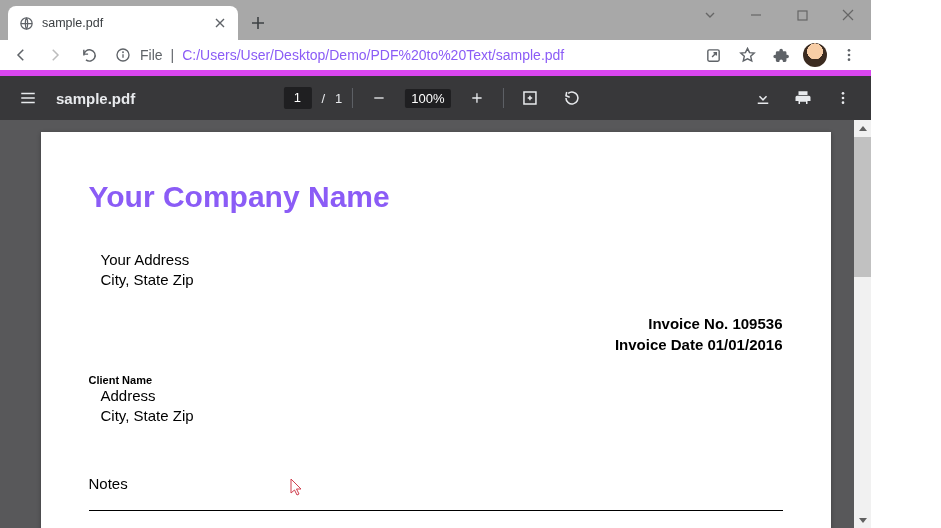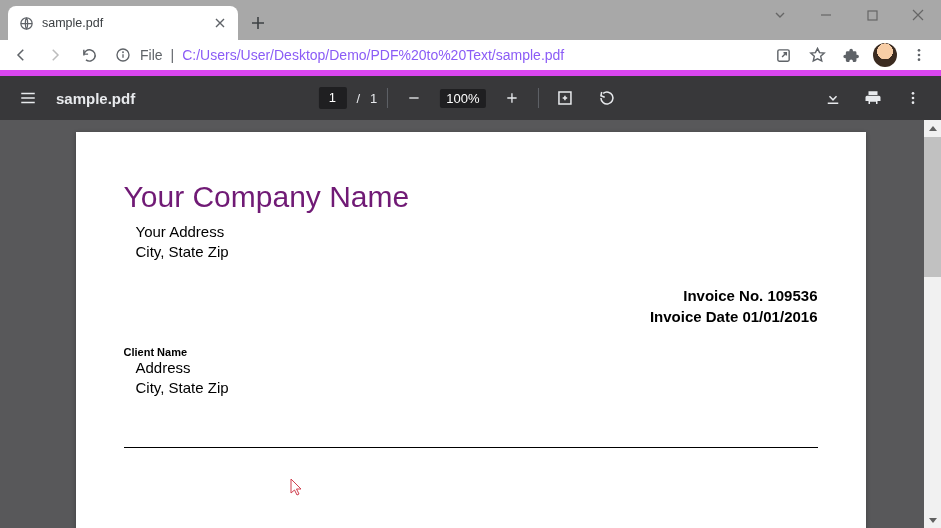--- a/index.html
+++ b/index.html
@@ -1,17 +1,17 @@
 <!DOCTYPE html>
 <html><head>
 <meta charset="utf-8">
 <style>
   * { box-sizing: border-box; margin: 0; padding: 0; }
   html, body { width: 941px; height: 528px; font-family: "Segoe UI", Arial, sans-serif; overflow: hidden; background: #fff; }
-  .window { width: 941px; height: 528px; display: flex; flex-direction: column; position: relative; }
+  .window { width: 871px; height: 528px; display: flex; flex-direction: column; position: relative; }
   
   .chrome-top { height: 40px; background: #a8a8a8; position: relative; display: flex; align-items: flex-end; padding-left: 8px; }
   .chrome-top .win-controls { position: absolute; right: 0; top: 0; display: flex; }
   .chrome-top .win-btn { width: 46px; height: 30px; display: flex; align-items: center; justify-content: center; }
   .tab { background: #fff; height: 34px; border-radius: 8px 8px 0 0; display: flex; align-items: center; padding: 0 10px; min-width: 230px; max-width: 230px; font-size: 12.5px; color: #3c4043; gap: 8px; }
   .tab .favicon { width: 16px; height: 16px; display: flex; align-items: center; justify-content: center; color: #5f6368; }
   .tab .title { flex: 1; overflow: hidden; white-space: nowrap; text-overflow: ellipsis; }
   .tab .close { width: 16px; height: 16px; display:flex; align-items:center; justify-content:center; color:#5f6368; border-radius:50%; }
   .newtab { width: 28px; height: 28px; margin-left: 6px; margin-bottom: 3px; display:flex; align-items:center; justify-content:center; color:#3c4043; border-radius:50%; }
 
@@ -36,21 +36,21 @@
   .page-box { background:#1f1f21; color:#fff; width:28px; height:22px; font-size:13px; text-align:center; border:none; border-radius:2px; line-height:22px; }
   .page-total { font-size:13px; color:#e8eaed; }
   .tb-sep { width:1px; height:20px; background:#5f6368; }
   .zoom-box { background:#1f1f21; color:#fff; padding:2px 6px; font-size:13px; border-radius:2px; min-width:44px; text-align:left; }
   .pdf-toolbar .right { margin-left:auto; display:flex; align-items:center; gap:8px; }
 
   
   .content-area { flex:1; background:#58585a; display:flex; justify-content:center; overflow:hidden; position:relative; }
   .page-wrap { width: 790px; margin-top: 12px; }
   .page { background:#fff; width: 790px; min-height: 600px; padding: 48px 48px 24px 48px; font-family: Arial, sans-serif; color:#000; box-shadow: 0 1px 4px rgba(0,0,0,.3); position:relative; }
-  .page .company { color:#701a75; font-size: 30px; font-weight: 400; font-family: Arial, sans-serif; margin-bottom: 8px; }
+  .page .company { color:#8b5cf6; font-size: 30px; font-weight: 700; font-family: Arial, sans-serif; margin-bottom: 36px; }
   .page .line { font-size: 15px; line-height: 1.35; margin-left: 12px; }
   .page .from-block { margin-bottom: 22px; }
   .page .inv-block { text-align: right; font-weight: 700; font-size: 15px; line-height: 1.45; margin-bottom: 18px; }
   .page .client-block { margin-bottom: 48px; }
   .page .client-name { font-weight:700; font-size:11px; }
   .page .notes-label { font-size:15px; margin-bottom: 18px; }
   .page .hr { border-top: 1.5px solid #000; height:0; }
 
   .cursor { position:absolute; left:290px; top:358px; pointer-events:none; }
   .cursor svg { width:16px; height:20px; }
@@ -240,20 +240,21 @@
         </div>
         <div class="inv-block">
           <div>Invoice No. 109536</div>
           <div>Invoice Date 01/01/2016</div>
         </div>
         <div class="client-block">
           <div class="client-name">Client Name</div>
           <div class="line">Address</div>
           <div class="line">City, State Zip</div>
         </div>
+        <div class="notes-label">Notes</div>
         <div class="hr"></div>
       </div>
     </div>
 
     <div class="cursor">
       <svg viewBox="0 0 16 20">
           <path d="M1 1l0 14 3.5-3 2.5 5 2-1-2.5-5H11z" fill="#fff" stroke="#d0404f" stroke-width="1"></path>
         </svg>
     </div>
 

